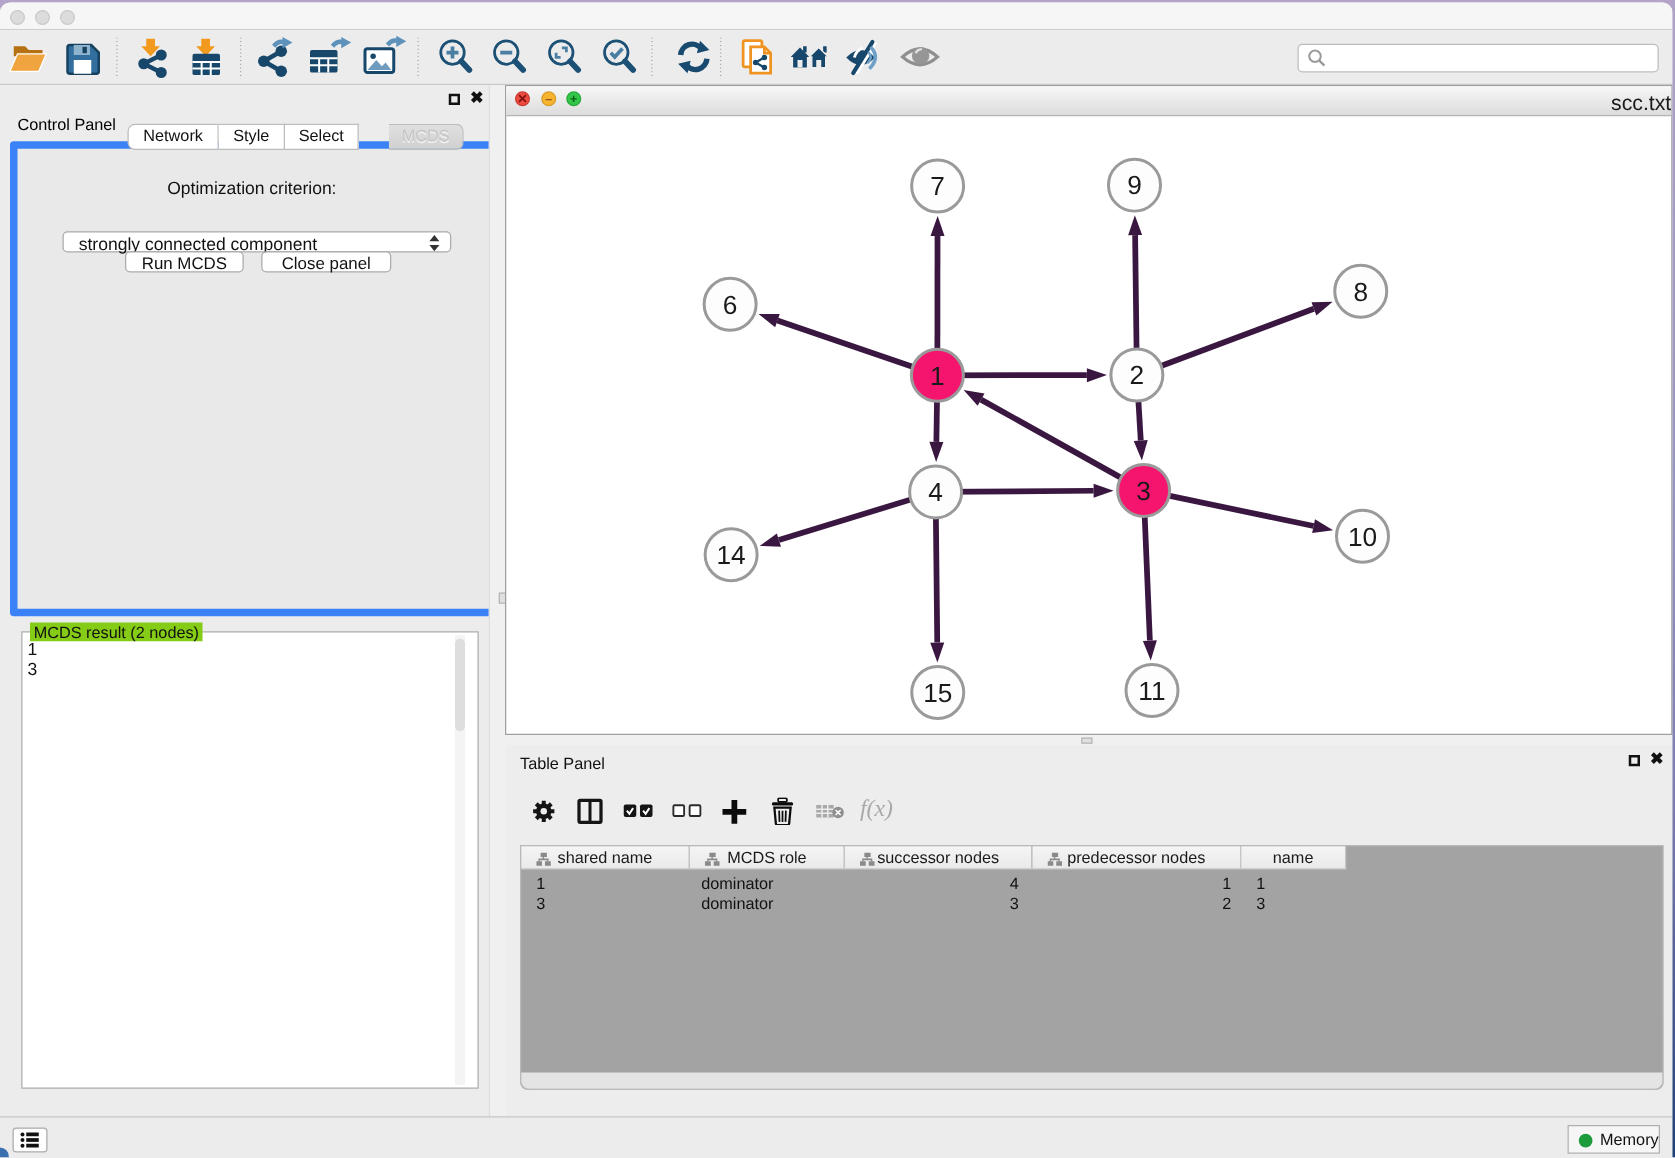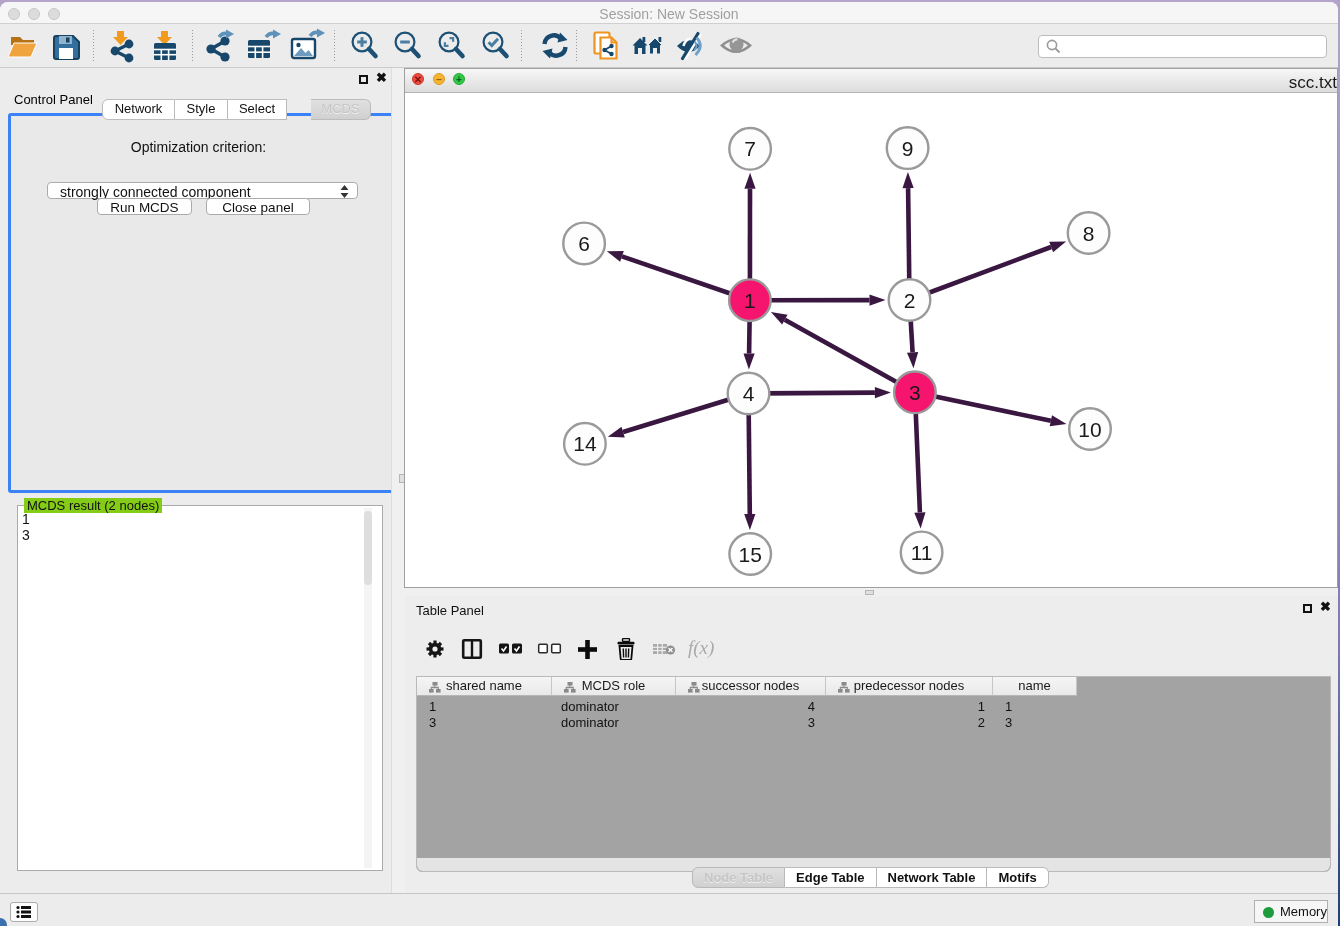--- a/index.html
+++ b/index.html
@@ -34,21 +34,21 @@
 #cpClose { left:376px; top:2px; font-size:13px; color:#111; font-weight:bold; }
 .tabbar { position:absolute; display:flex; z-index:3; }
 .tab { font-size:13px; font-weight:400; color:#111; background:#fff;
   border:1px solid #bcbcbc; border-left:none; text-align:center;
   padding-top:1px; height:21px; }
 .tab.first { border-left:1px solid #bcbcbc; border-radius:6px 0 0 6px; }
 .tab.last { border-radius:0 6px 6px 0;margin-left:24px; }
 .tab.sel { background:linear-gradient(#e0e0e0,#d0d0d0); color:#c6c6c6;
   text-shadow:0 1px 0 #f0f0f0; }
 #cpBox { left:8px; top:45px; width:436px; height:380px; background:#e9e9e9;
-  border:3px solid #3b82f6; border-radius:3px; }
+  border:6px solid #3b82f6; border-radius:3px; }
 #optLabel { left:0; top:23px; width:375px; text-align:center; font-size:14px; color:#111; }
 #dropdown { left:36px; top:48px; width:311px; height:17px; background:#fff;
   border:1px solid #ababab; border-radius:4px; font-size:14px; color:#111;
   padding:1px 0 0 12px;margin-top:18px; }
 .btn { position:absolute; height:17px; line-height:15px; background:#fff; border:1px solid #ababab;
   border-radius:4px; font-size:13.5px; color:#111; text-align:center; padding-top:1px; }
 #fieldset { left:17px; top:437px; width:366px; height:366px; border:1px solid #ababab; background:#fff; }
 #legend { left:24px; top:430px; background:#84cc16; padding:0 3px; font-size:13px; color:#111; }
 #mcdsList { left:22px; top:443px; font-size:14px; color:#111; line-height:16px; }
 #mcdsSb { left:364px; top:440px; width:8px; height:360px; background:#f4f4f4; }
@@ -100,21 +100,20 @@
 #bluecorner { left:0px; top:918px; width:7px; height:8px; background:#3a6fb0; border-radius:0 9px 0 0; }
 </style>
 </head>
 <body>
 <div class="abs" id="deskTop"></div>
 <div class="abs" id="appwin">
   <div class="abs" id="titlebar">
     <div class="tl" style="left:8px;"></div>
     <div class="tl" style="left:28px;"></div>
     <div class="tl" style="left:48px;"></div>
-    <div class="abs" id="titletext">Session: New Session</div>
   </div>
   <div class="abs" id="toolbar">
     <div class="sep" style="left:93px;"></div>
     <div class="sep" style="left:192px;"></div>
     <div class="sep" style="left:334px;"></div>
     <div class="sep" style="left:521px;"></div>
     <div class="sep" style="left:576px;"></div>
     <svg class="tbi" style="left:6px; top:4px;" width="34" height="34">
       <polygon points="5,8 14,8 17,11 28,11 28,16 5,16" fill="#b57112"></polygon>
       <polygon points="2,28 8,14 31,14 25,28" fill="#f0a440" stroke="#fff" stroke-width="1"></polygon>
@@ -452,26 +451,20 @@
       <div class="trow" style="left:259px; top:22px; width:139px; text-align:right;">4</div>
       <div class="trow" style="left:409px; top:22px; width:159px; text-align:right;">1</div>
       <div class="trow" style="left:588px; top:22px;">1</div>
       <div class="trow" style="left:12px; top:38px;">3</div>
       <div class="trow" style="left:144px; top:38px;">dominator</div>
       <div class="trow" style="left:259px; top:38px; width:139px; text-align:right;">3</div>
       <div class="trow" style="left:409px; top:38px; width:159px; text-align:right;">2</div>
       <div class="trow" style="left:588px; top:38px;">3</div>
     </div>
     <div class="abs" id="tblbot"></div>
-    <div class="tabbar abs" id="btabs">
-      <div class="btab first" style="border-left:1px solid #b9b9b9; border-radius:6px 0 0 6px; background:linear-gradient(#e0e0e0,#d0d0d0); color:#c6c6c6; text-shadow:0 1px 0 #f0f0f0;">Node Table</div>
-      <div class="btab">Edge Table</div>
-      <div class="btab">Network Table</div>
-      <div class="btab" style="border-radius:0 6px 6px 0;">Motifs</div>
-    </div>
   </div>
 
   <div class="abs" id="statusbar">
     <div class="abs" id="listbtn">
       <svg width="26" height="18" viewBox="0 0 26 18" style="position:absolute;left:0;top:0;">
         <circle cx="7" cy="4.5" r="1.6" fill="#111"></circle>
           <rect x="10" y="3" width="10" height="3" fill="#111"></rect>
         <circle cx="7" cy="9" r="1.6" fill="#111"></circle>
           <rect x="10" y="7.5" width="10" height="3" fill="#111"></rect>
         <circle cx="7" cy="13.5" r="1.6" fill="#111"></circle>

